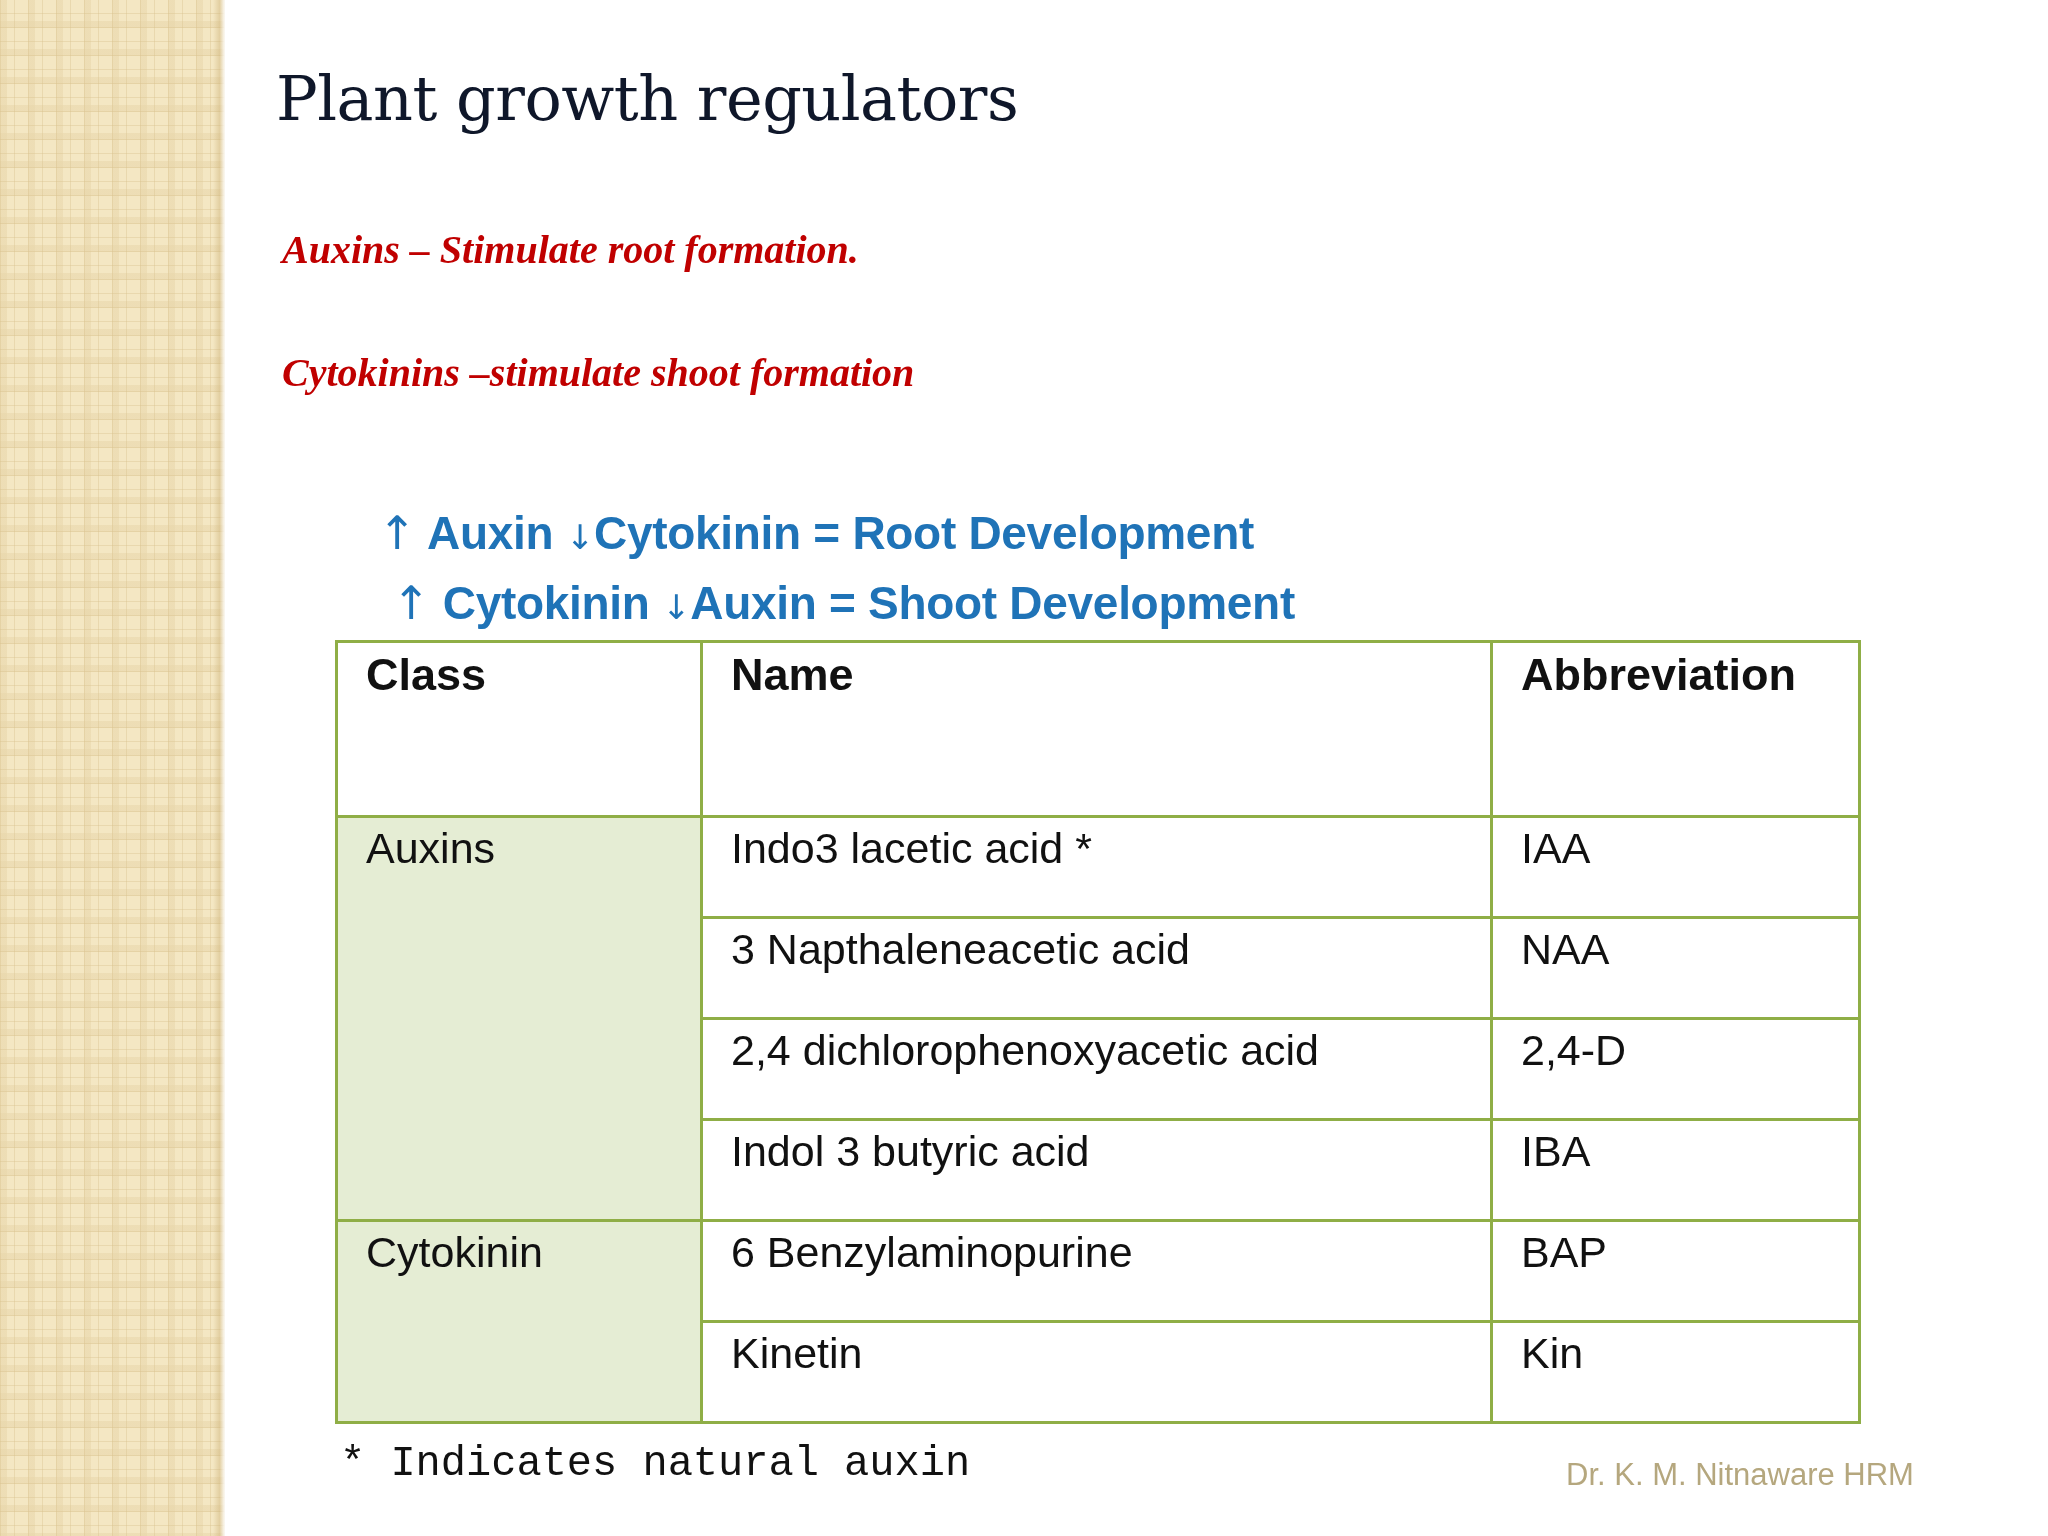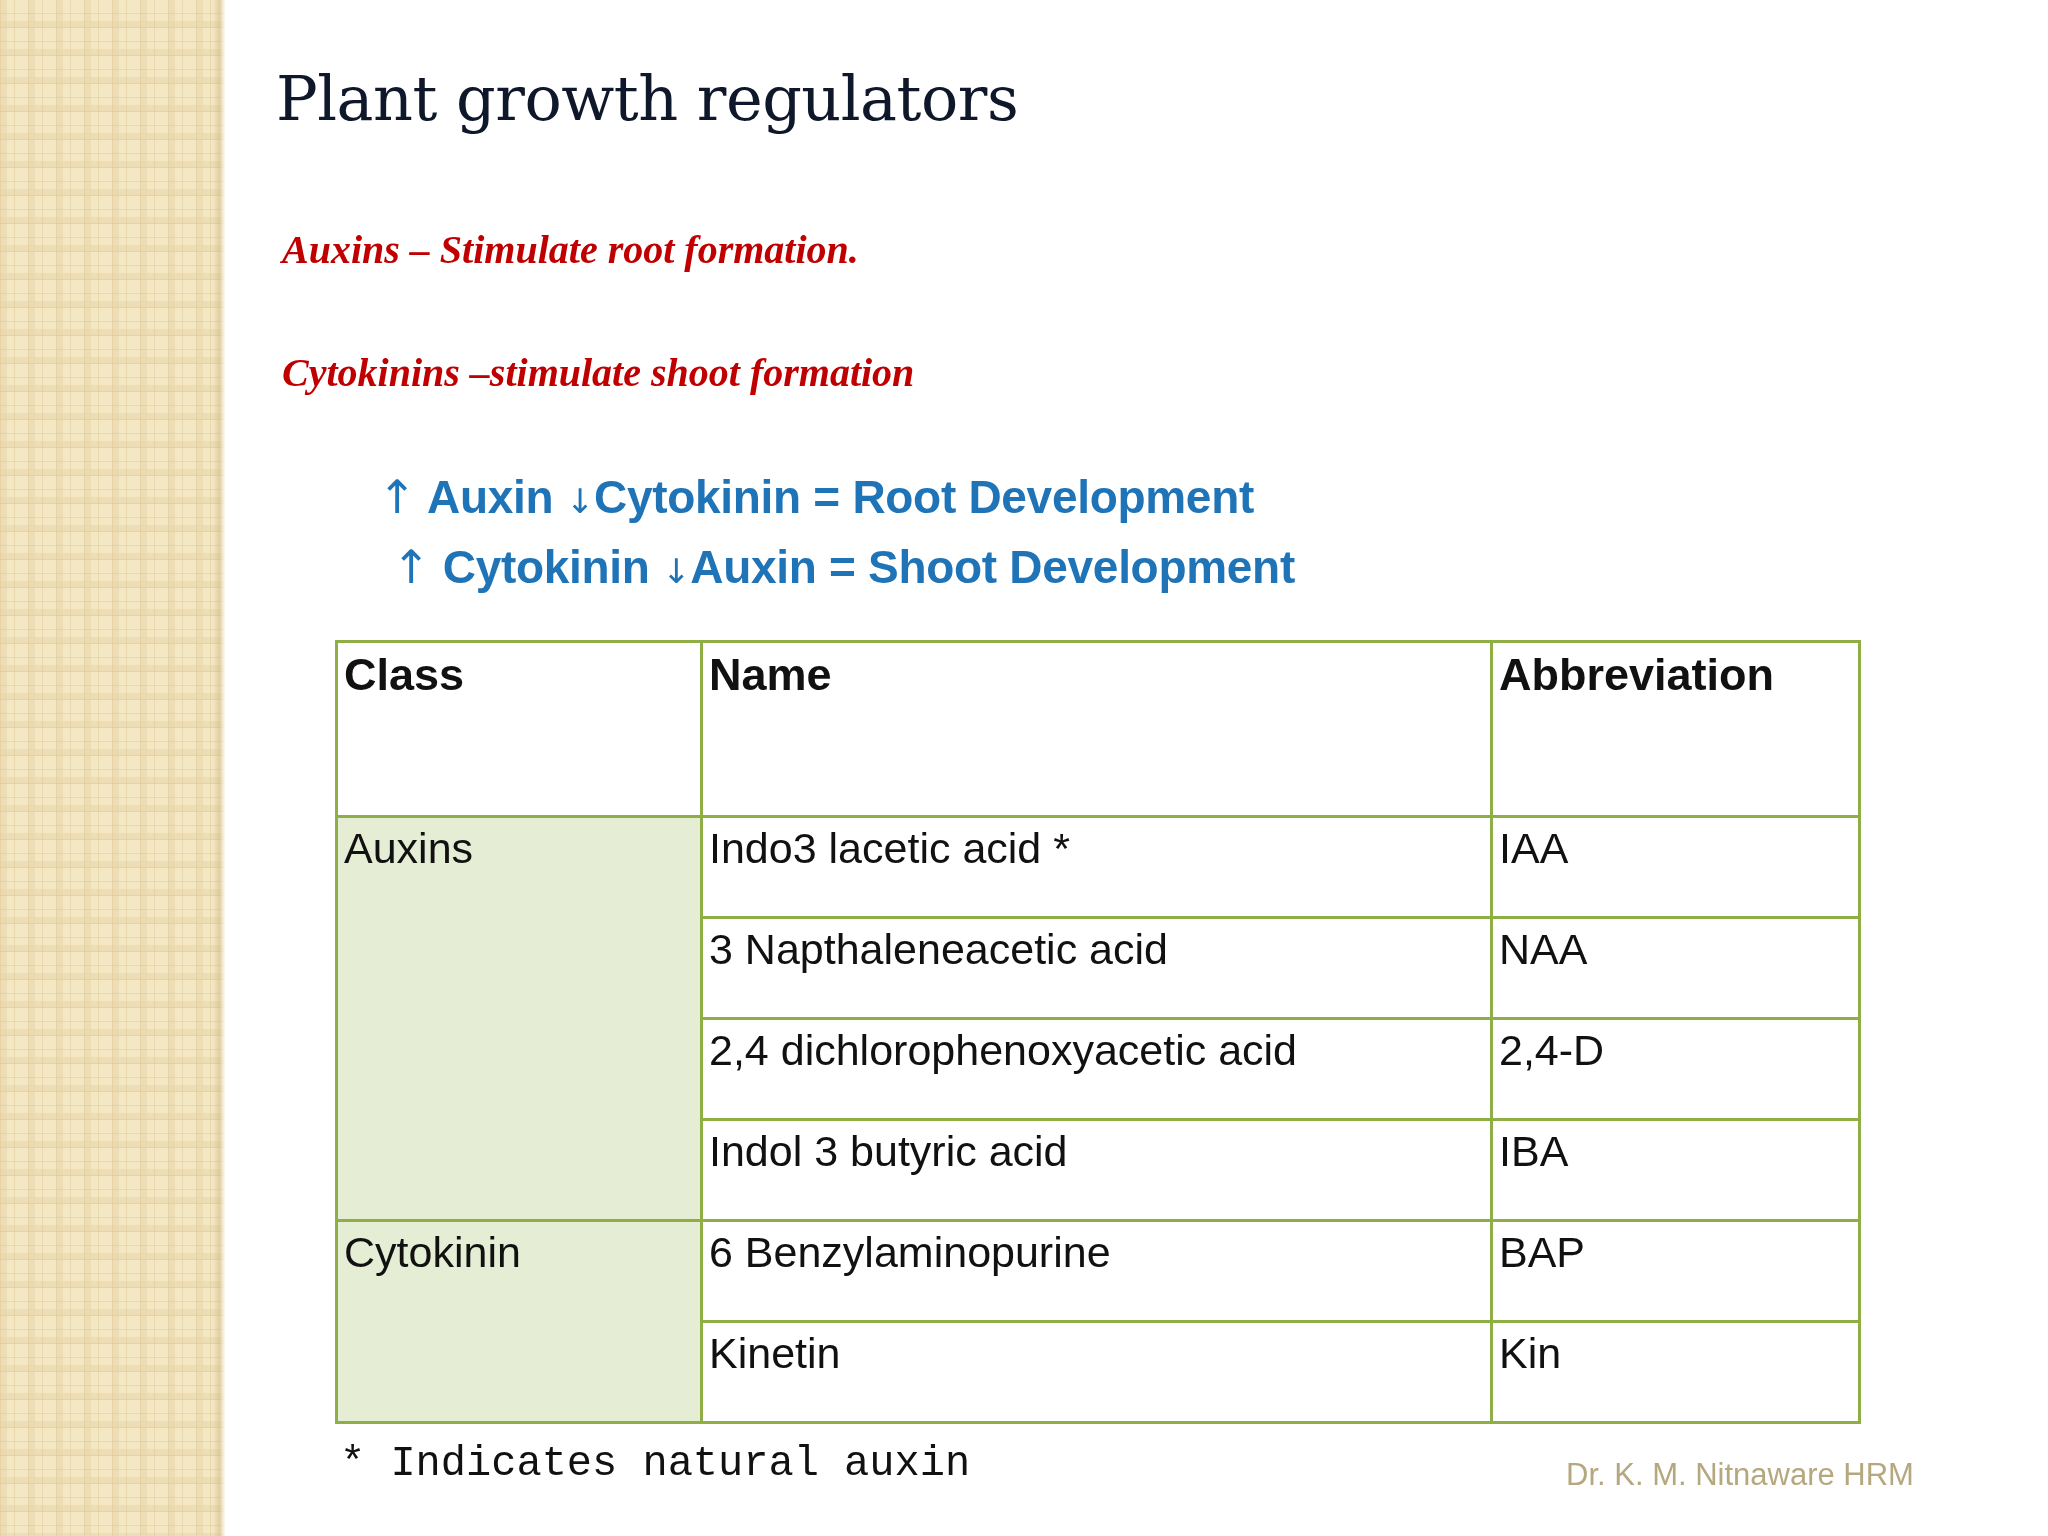--- a/index.html
+++ b/index.html
@@ -60,20 +60,21 @@
   #red-line-cytokinins { left: 282px; top: 349px; }
 
   .blue-line {
     position: absolute;
     font-family: "Liberation Sans", sans-serif;
     font-weight: bold;
     font-size: 46px;
     color: #1f73b7;
     white-space: nowrap;
     letter-spacing: -0.3px;
+    margin-top: 36px;
   }
   #blue-line-1 { left: 378px; top: 470px; }
   #blue-line-2 { left: 392px; top: 540px; }
   .arrow {
     font-family: "DejaVu Sans", sans-serif;
     font-weight: normal;
     font-size: 46px;
   }
   .arrow-small {
     font-family: "DejaVu Sans", sans-serif;
@@ -84,21 +85,21 @@
   
   #pgr-table {
     position: absolute;
     left: 335px; top: 640px;
     width: 1523px;
     border-collapse: collapse;
     table-layout: fixed;
   }
   #pgr-table td, #pgr-table th {
     border: 3px solid #8fae46;
-    padding: 6px 6px;
+    padding: 6px 28px;
     text-align: left;
     vertical-align: top;
     font-family: "Liberation Sans", sans-serif;
     font-size: 43px;
     font-weight: normal;
     color: #111111;
     background: #ffffff;
   }
   #pgr-table th {
     font-weight: bold;

